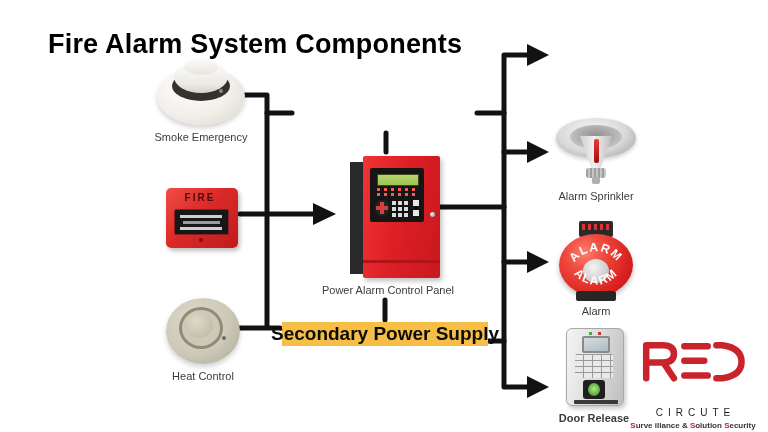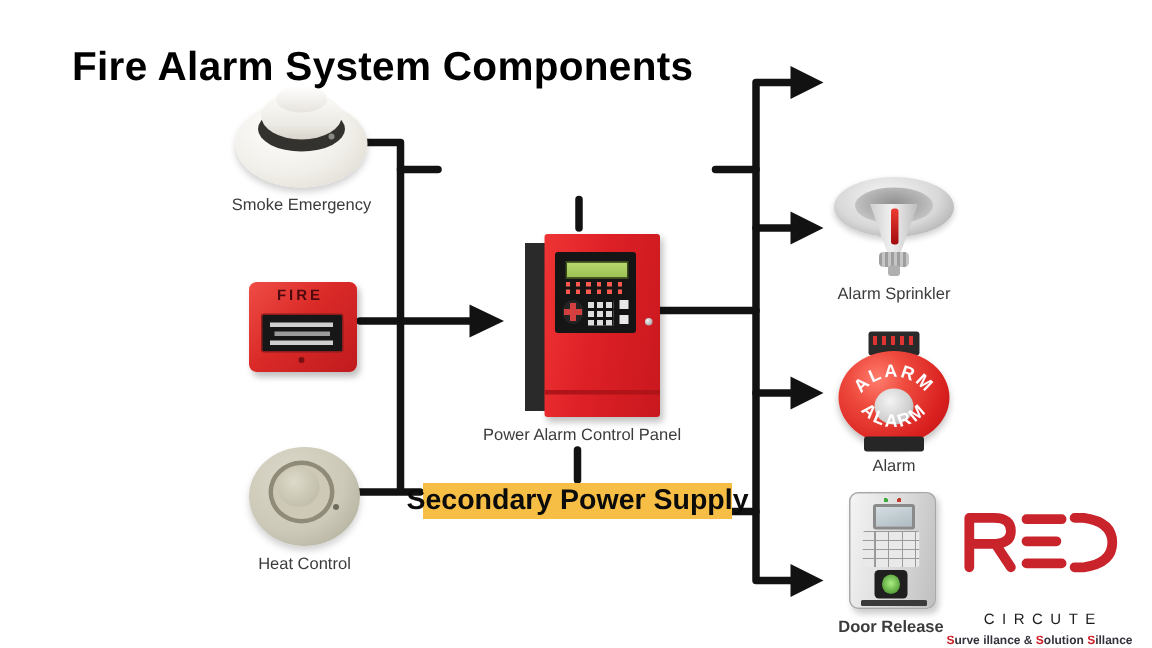--- a/index.html
+++ b/index.html
@@ -284,16 +284,16 @@
 
   <div id="logo">
     <svg width="132" height="52" viewBox="0 0 126 60" role="img" aria-label="RED">
       <g stroke="#C9242B" stroke-width="7.5" fill="none" stroke-linecap="round" stroke-linejoin="round">
         <path d="M9 51 L9 13 L28 13 Q41 13 41 23 Q41 33 27 33 L9 33 M29 33 L41 51"></path>
         <path d="M53 14 H80 M53 31 H76 M53 48 H80"></path>
         <path d="M90 13 L97 13 Q119 16 119 32 Q119 48 97 51 L90 51"></path>
       </g>
     </svg>
     <div id="logo-name">CIRCUTE</div>
-    <div id="logo-tagline"><span class="s">S</span><span>urve illance &amp; </span><span class="s">S</span><span>olution </span><span class="s">S</span><span>illance</span></div>
+    <div id="logo-tagline"><span class="s">S</span><span>urve illance &amp; </span><span class="s">S</span><span>olution </span><span class="s">S</span><span>ecurity</span></div>
   </div>
 
 </div>
 
 </body></html>

